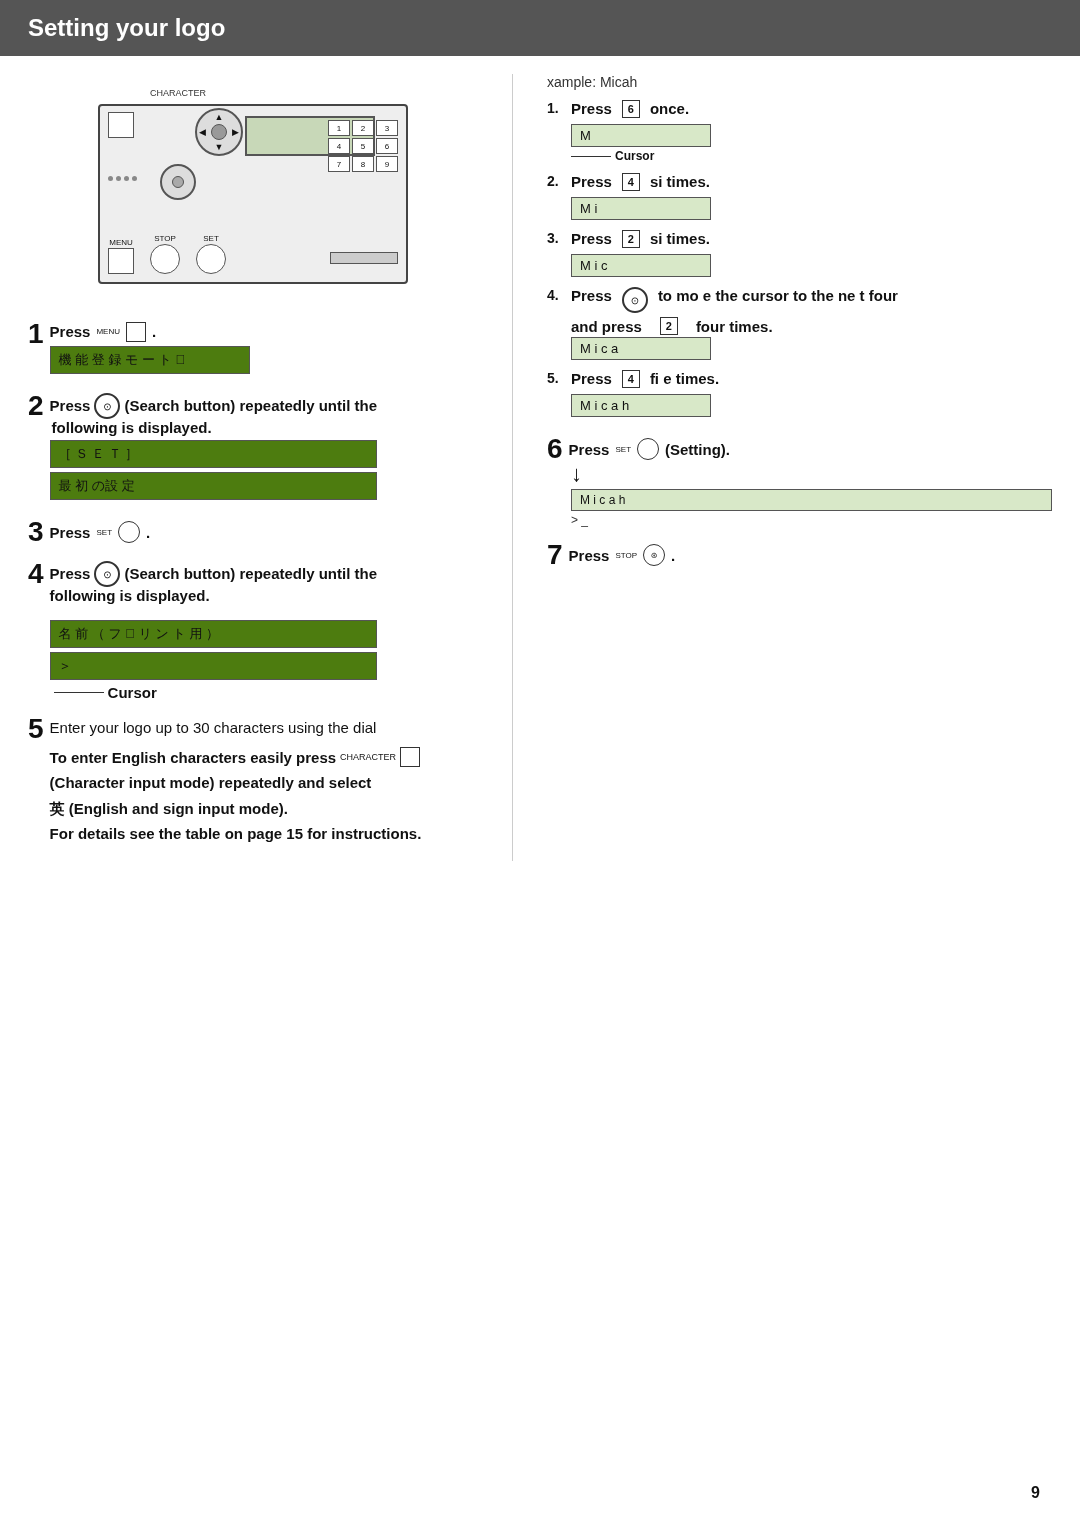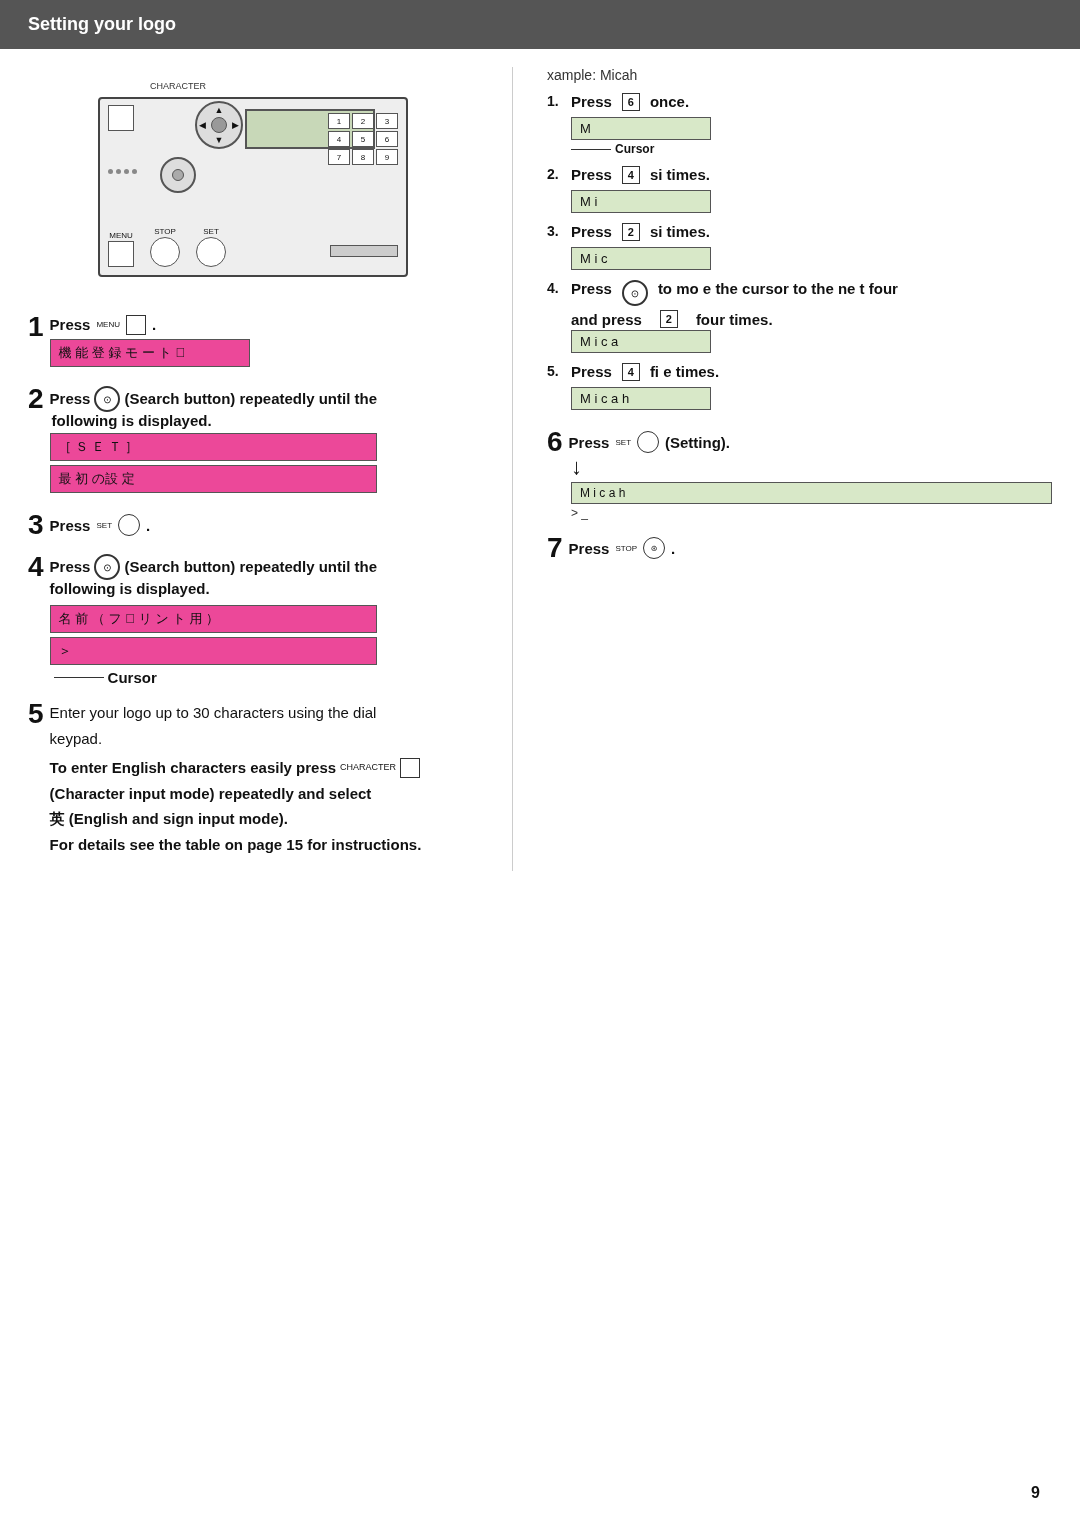--- a/index.html
+++ b/index.html
@@ -9,21 +9,21 @@
       background: #fff;
       font-family: Arial, sans-serif;
       font-size: 15px;
       color: #111;
       position: relative;
     }
     .page-header {
       background: #555;
       color: #fff;
       padding: 14px 28px;
-      font-size: 18px;
+      font-size: 24px;
       font-weight: bold;
       margin-bottom: 0;
     }
     .content-area {
       display: flex;
       flex-direction: row;
       padding: 18px 28px 0 28px;
       gap: 20px;
     }
     .left-col {
@@ -166,21 +166,21 @@
       justify-content: center;
       border: 1.5px solid #333;
       border-radius: 50%;
       width: 22px; height: 22px;
       font-size: 9px;
       background: #fff;
       vertical-align: middle;
     }
     .lcd-wide {
       border: 1.5px solid #555;
-      background: #ec4899;
+      background: #4d7c0f;
       min-width: 200px;
       padding: 4px 8px;
       font-size: 13px;
       margin: 4px 0;
       display: block;
     }
   </style>
 </head>
 <body>
 
@@ -296,38 +296,37 @@
     <div class="step">
       <div style="display:flex; align-items:flex-start; gap:6px;">
         <span class="step-num">4</span>
         <div>
           <div style="display:flex; align-items:center; gap:4px; flex-wrap:wrap;">
             <span class="bold">Press</span>
             <span class="inline-icon-nav">⊙</span>
             <span class="bold">(Search button) repeatedly until the</span>
           </div>
           <div class="bold">following is displayed.</div>
-          <div style="position:relative; margin-top:8px;">
+          <div style="position:relative; margin-top:16px;">
             <div class="lcd-wide">名 前 （ フ ﾞ リ ン ト 用 ）</div>
             <div class="lcd-wide">＞</div>
             <div style="display:flex; align-items:center; margin-top:2px; margin-left:4px;">
               <span style="display:inline-block; width:50px; height:1px; background:#333; margin-right:4px;"></span>
               <span class="bold">Cursor</span>
             </div>
           </div>
         </div>
       </div>
     </div>
 
     <div class="step">
       <div style="display:flex; align-items:flex-start; gap:6px;">
         <span class="step-num">5</span>
         <div class="step5-body">
           <div>Enter your logo  up to 30 characters  using the dial</div>
-          <div>keypad.</div>
           <div style="margin-top:4px; display:flex; align-items:center; gap:4px; flex-wrap:wrap;">
             <span class="bold">To enter English characters easily  press</span>
             <span style="font-size:9px; vertical-align:super;">CHARACTER</span>
             <span class="small-sq-btn"></span>
           </div>
           <div class="bold">(Character input mode) repeatedly and select</div>
           <div class="bold">英 (English and sign input mode).</div>
           <div class="bold">For details  see the table on page 15 for instructions.</div>
         </div>
       </div>

